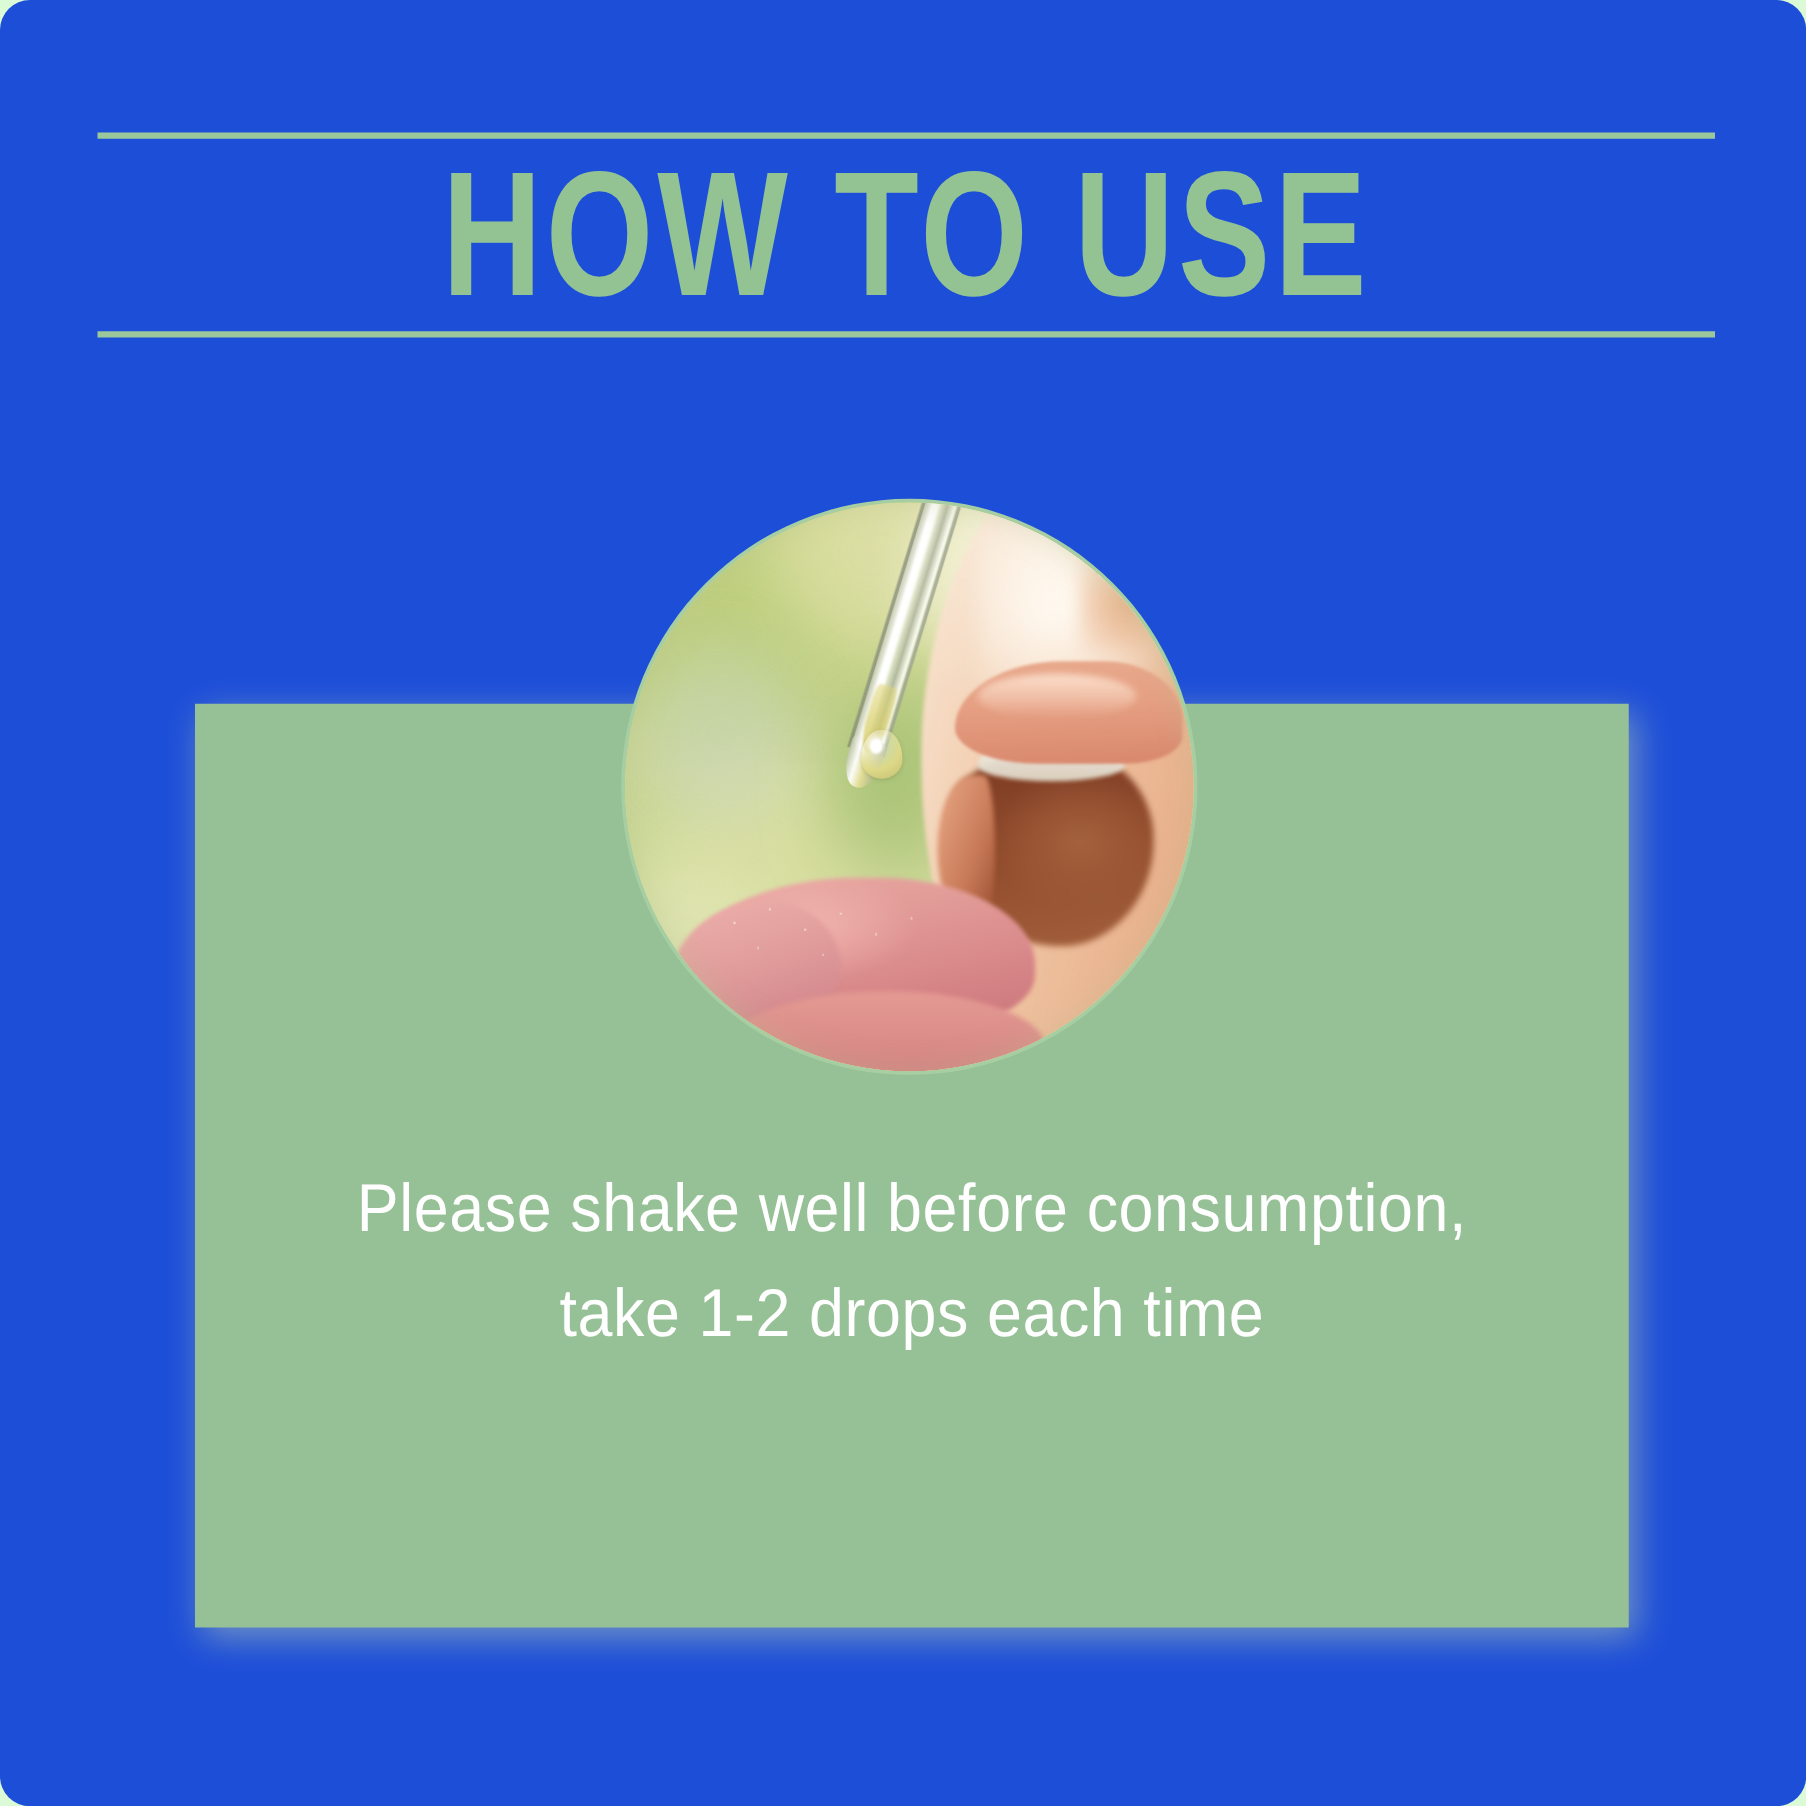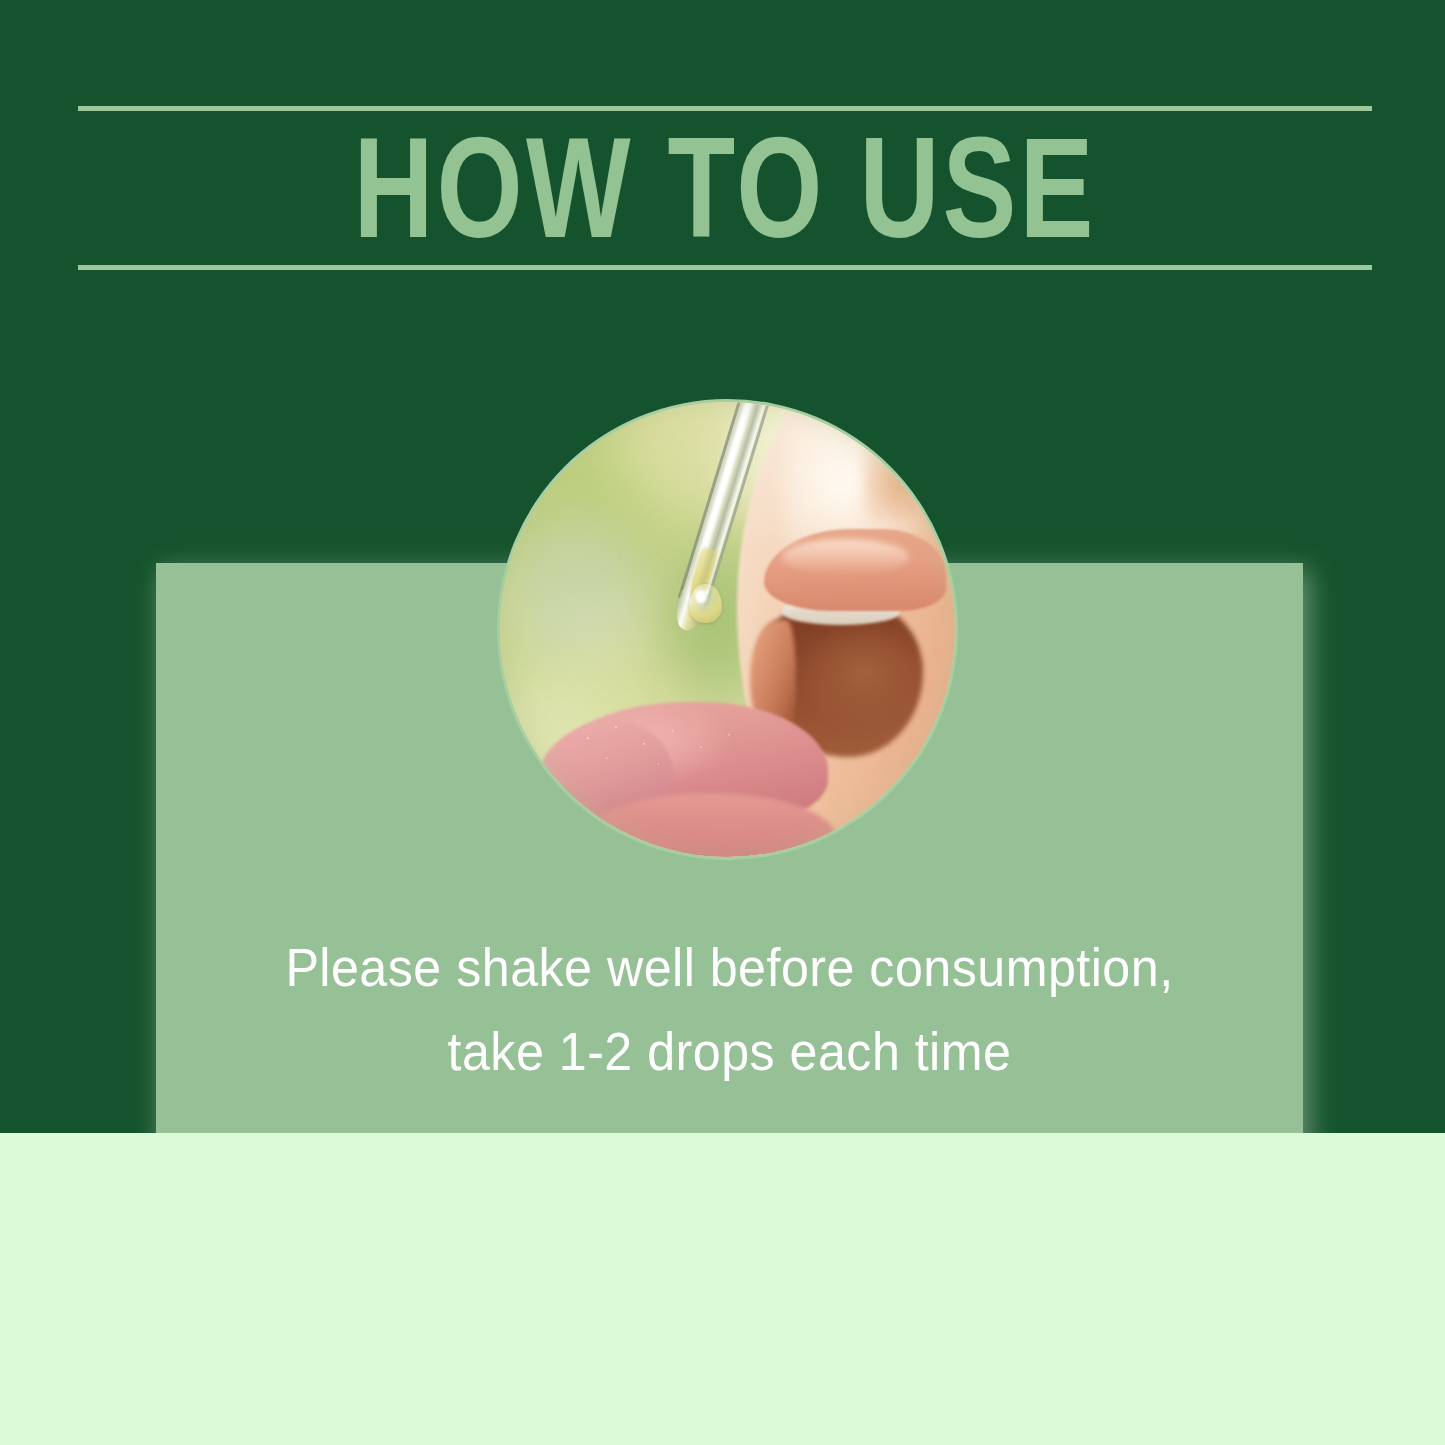--- a/index.html
+++ b/index.html
@@ -9,23 +9,24 @@
   body {
     width: 1445px;
     height: 1445px;
     background: #dbfbd7;
     font-family: "Liberation Sans", sans-serif;
     overflow: hidden;
   }
   .poster {
     position: relative;
     width: 1445px;
-    height: 1133px;
-    background: #14532d;
+    height: 1445px;
+    background: #1d4ed8;
     overflow: hidden;
+    border-radius: 24px;
   }
 
   
   .header {
     position: absolute;
     left: 78px;
     top: 106px;
     width: 1294px;
     height: 166px;
   }

